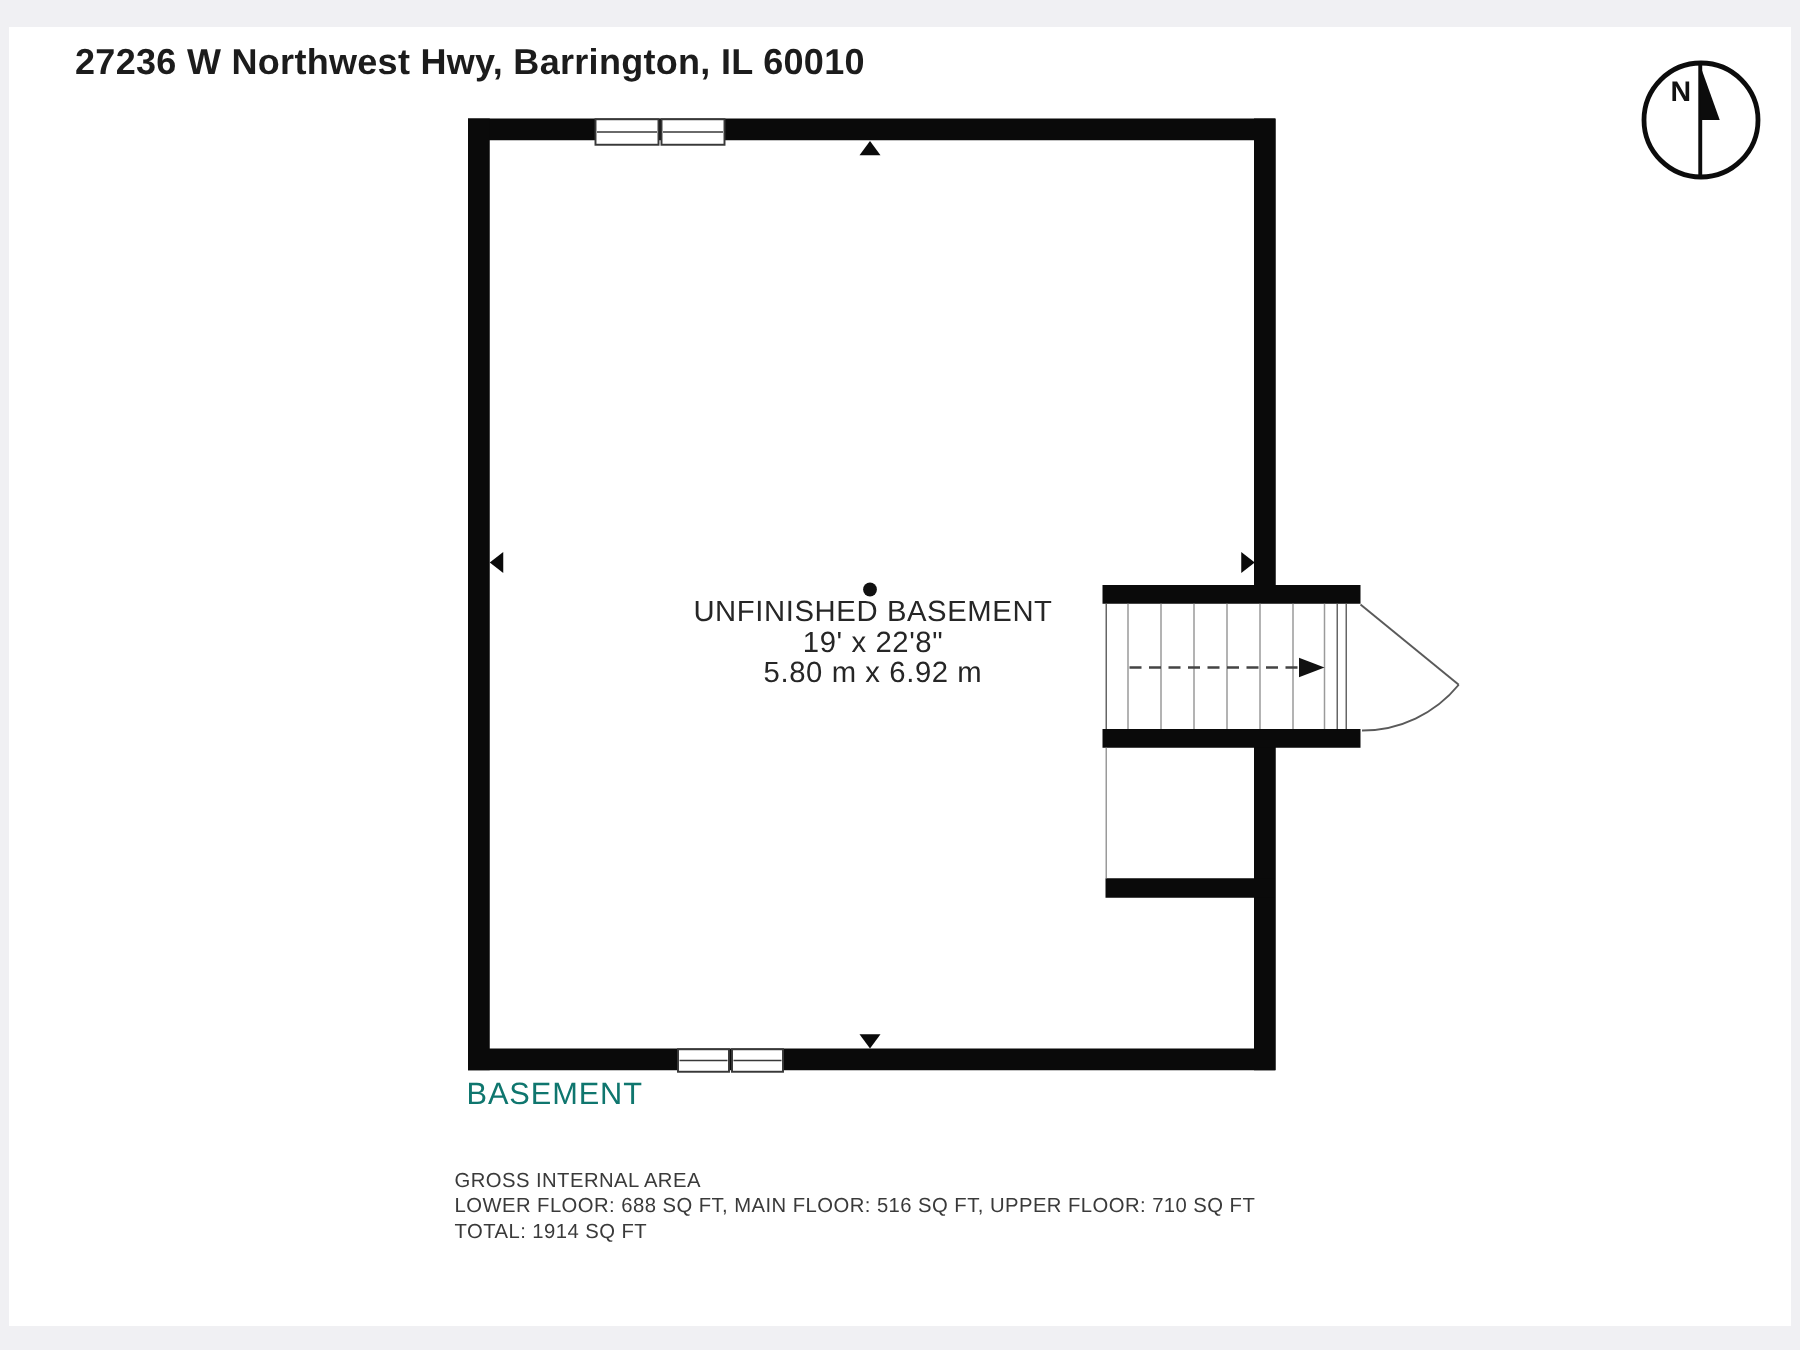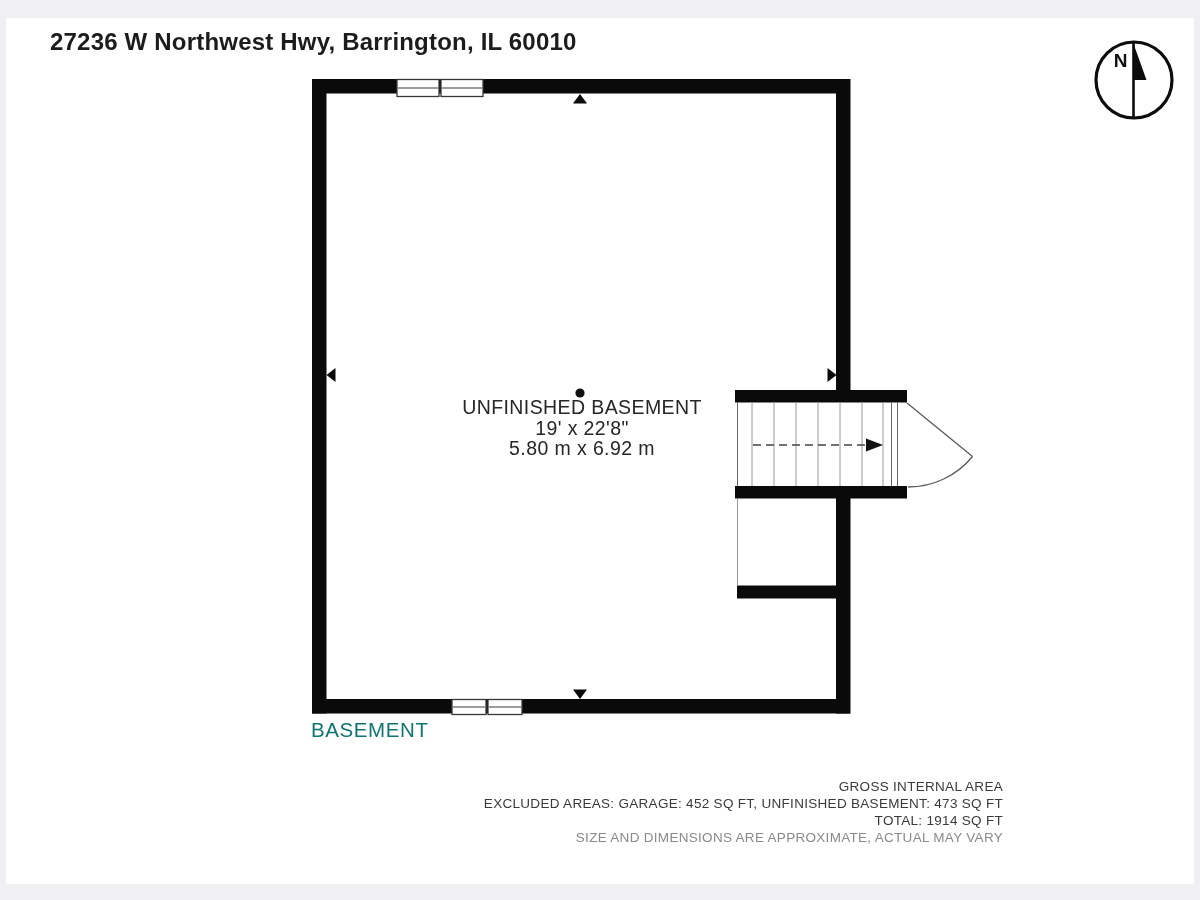--- a/index.html
+++ b/index.html
@@ -30,21 +30,21 @@
     font-size:24px;font-weight:700;color:var(--ink);
     letter-spacing:0.2px;
     margin-left:32px;
   }
   .floor-label{
     position:absolute;left:311px;top:718px;
     font-size:20.5px;color:#0f766e;letter-spacing:0.6px;
   }
   .footer{
     position:absolute;left:303px;top:778px;width:700px;
-    text-align:right;color:var(--soft);
+    text-align:left;color:var(--soft);
     font-size:13.5px;line-height:17px;letter-spacing:0.3px;
   }
   .footer .disclaimer{color:var(--faint);}
   .prepared{
     position:absolute;right:16px;top:839px;
     font-size:19px;color:#333333;letter-spacing:0.2px;
   }
   
   .wall{fill:var(--wall);stroke:none;}
   .marker{fill:var(--wall);}
@@ -144,18 +144,17 @@
       <line class="compass-line" x1="1133.5" y1="42" x2="1133.5" y2="118"></line>
       <polygon class="compass-needle" points="1133.6,44 1133.6,80 1146.5,80"></polygon>
       <text class="compass-n" x="1120.5" y="67" text-anchor="middle">N</text>
     </g>
   </svg>
 
   <div class="floor-label">BASEMENT</div>
 
   <div class="footer">
     <div>GROSS INTERNAL AREA</div>
-    <div>EXCLUDED AREAS: GARAGE: 452 SQ FT, UNFINISHED BASEMENT: 473 SQ FT</div>
+    <div>LOWER FLOOR: 688 SQ FT, MAIN FLOOR: 516 SQ FT, UPPER FLOOR: 710 SQ FT</div>
     <div>TOTAL: 1914 SQ FT</div>
-    <div class="disclaimer">SIZE AND DIMENSIONS ARE APPROXIMATE, ACTUAL MAY VARY</div>
   </div>
 
 </div>
 
 </body></html>

